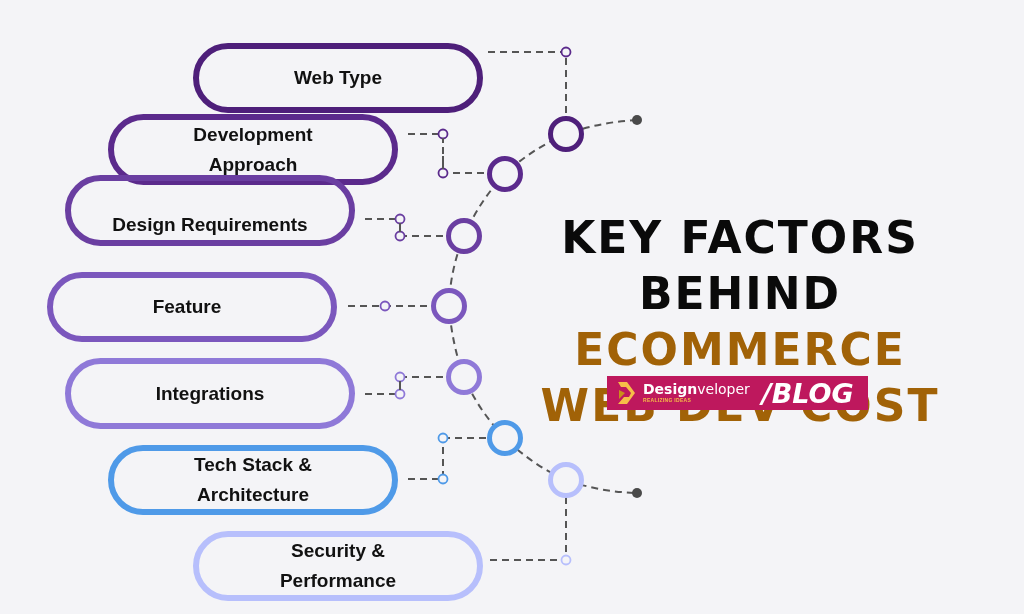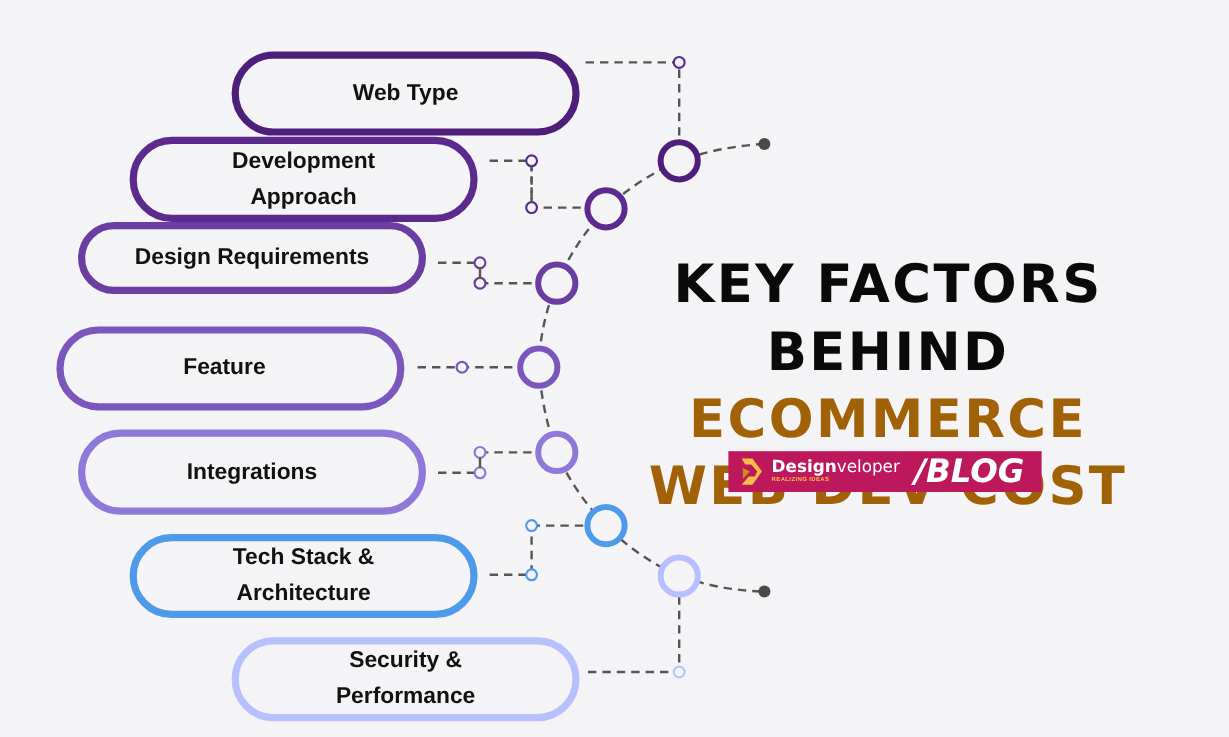--- a/index.html
+++ b/index.html
@@ -99,21 +99,21 @@
 
 <div class="pill" style="left:193px; top:13px; width:290px; height:70px; border-color:#4e1f7a;margin-top:30px;">
   <span>Web Type</span>
 </div>
 
 <div class="pill" style="left:108px; top:114px; width:290px; height:71px; border-color:#5b2a8c; flex-direction:column;">
   <span>Development</span>
   <span>Approach</span>
 </div>
 
-<div class="pill" style="left:65px; top:185px; width:290px; height:60px; border-color:#6a3ea1;">
+<div class="pill" style="left:65px; top:175px; width:290px; height:71px; border-color:#6a3ea1;align-items:flex-end;">
   <span>Design Requirements</span>
 </div>
 
 <div class="pill" style="left:47px; top:272px; width:290px; height:70px; border-color:#7b57bd;">
   <span style="margin-left:-10px;">Feature</span>
 </div>
 
 <div class="pill" style="left:65px; top:358px; width:290px; height:71px; border-color:#8f79d8; flex-direction:column;">
   <span>Integrations</span>
 </div>

